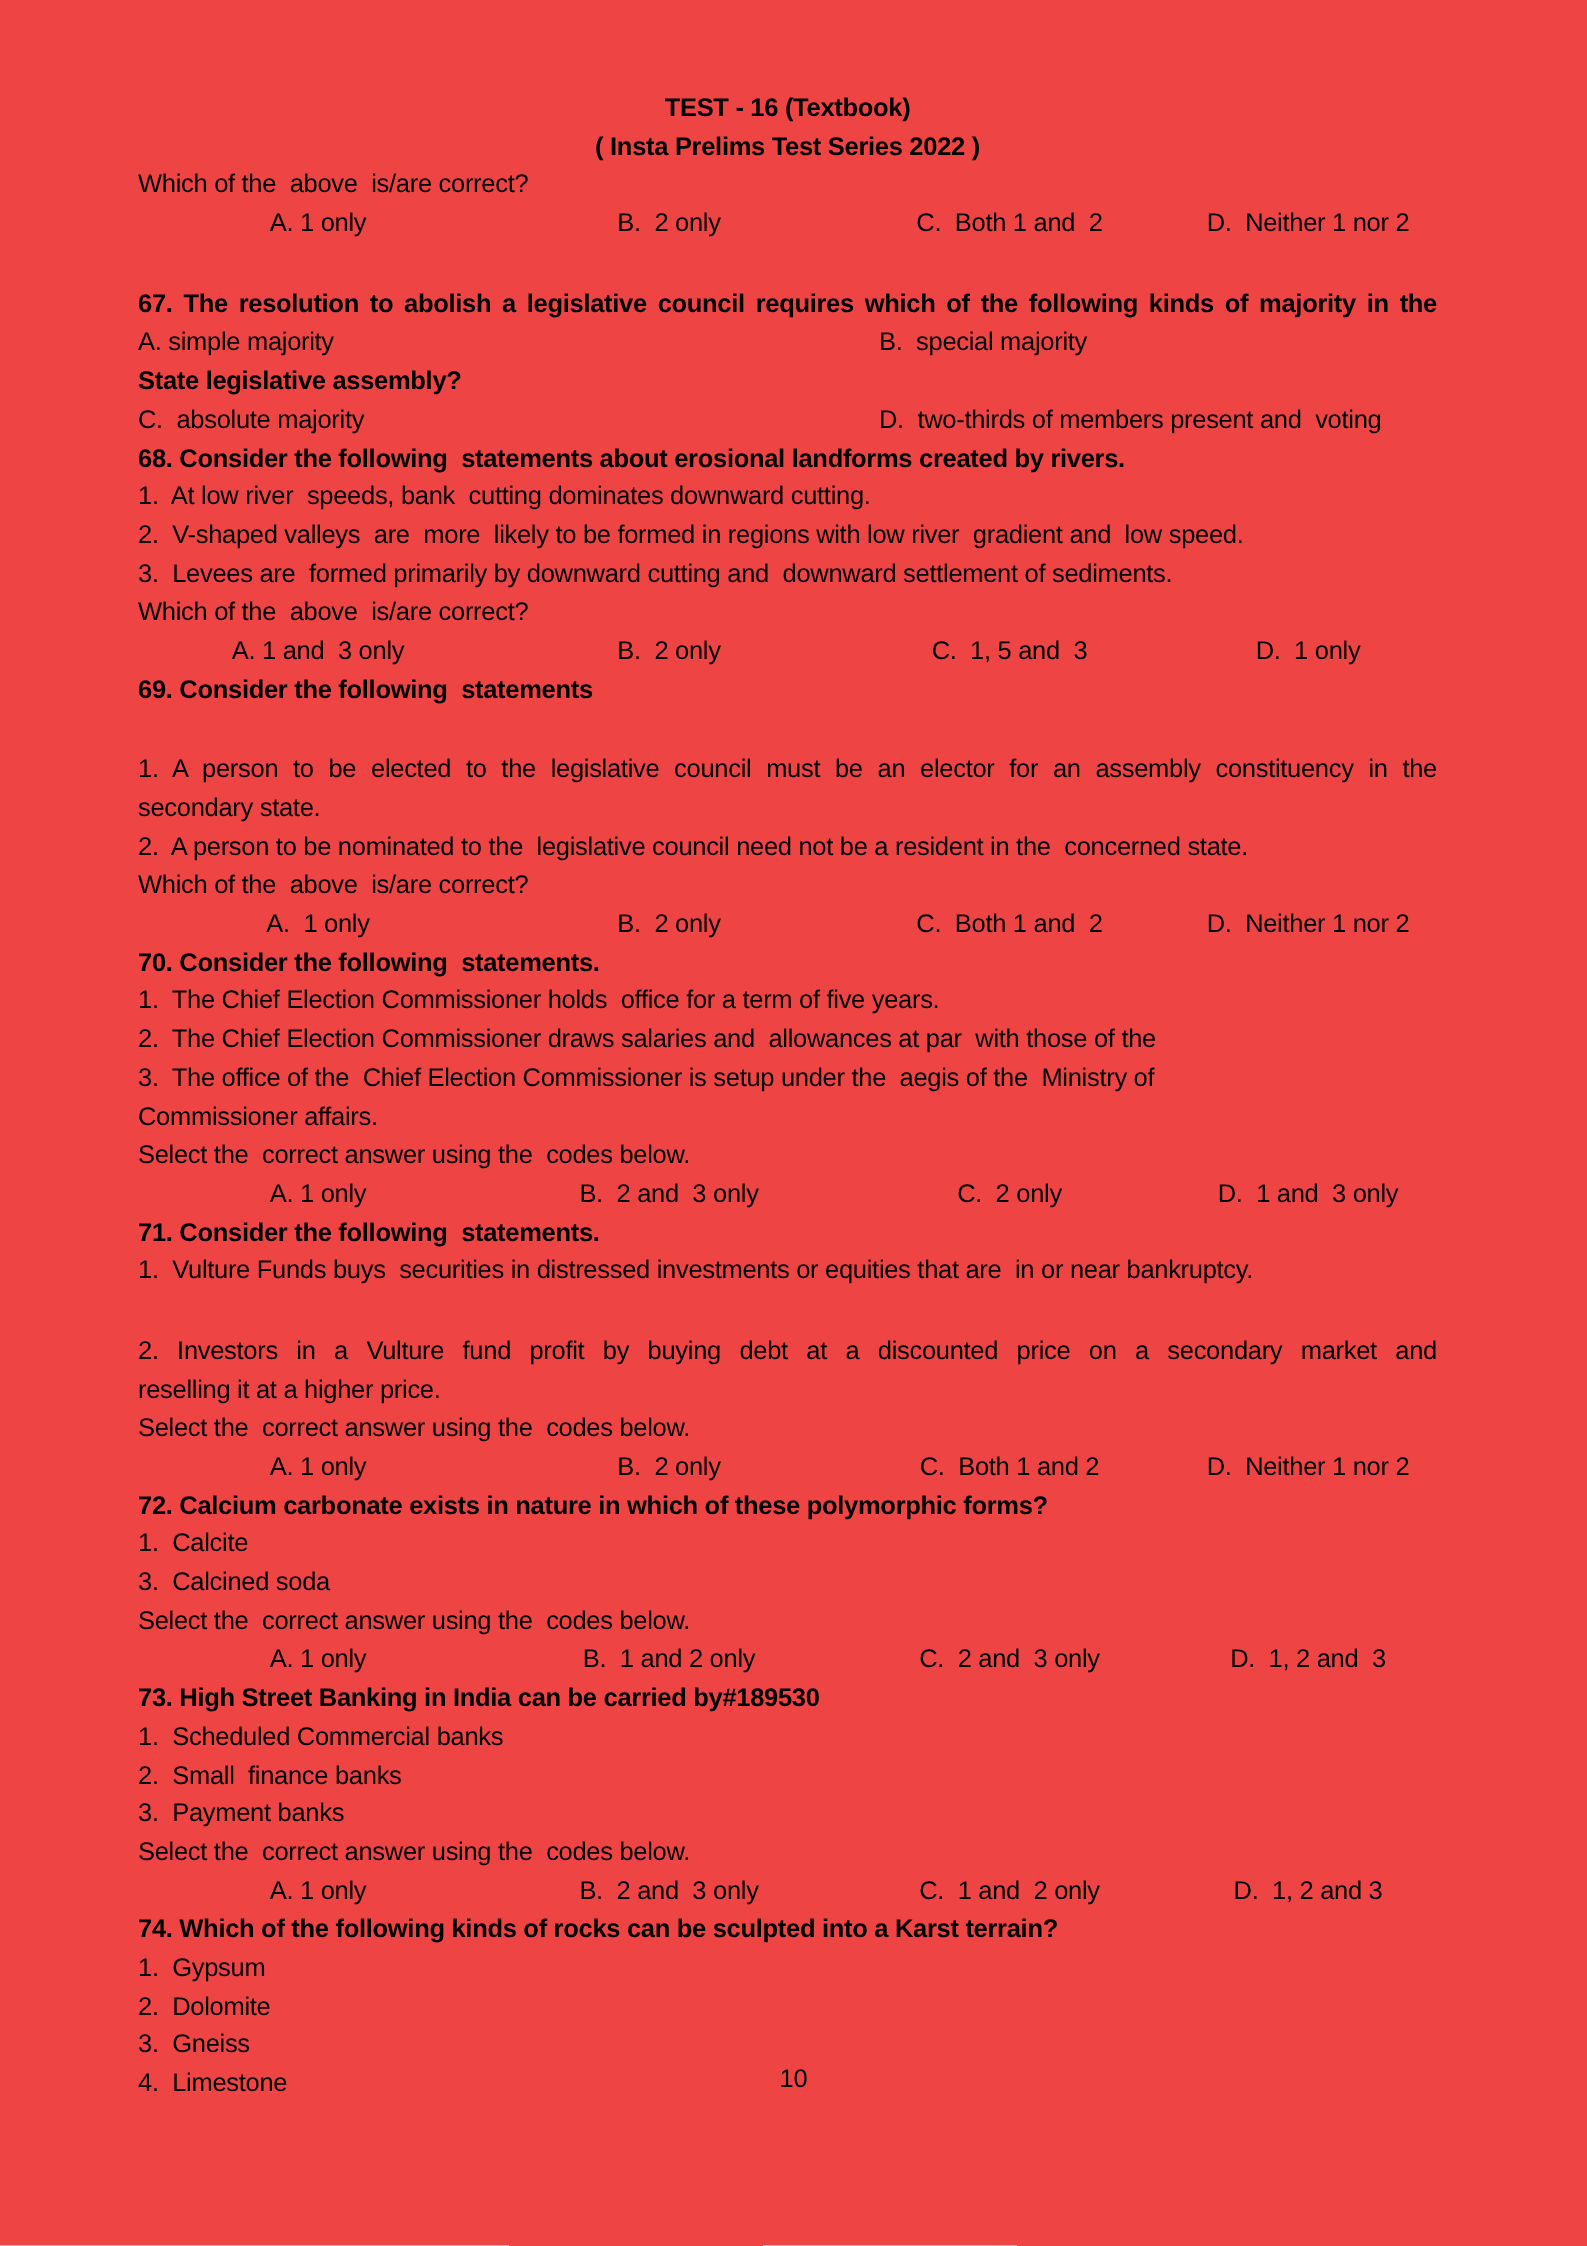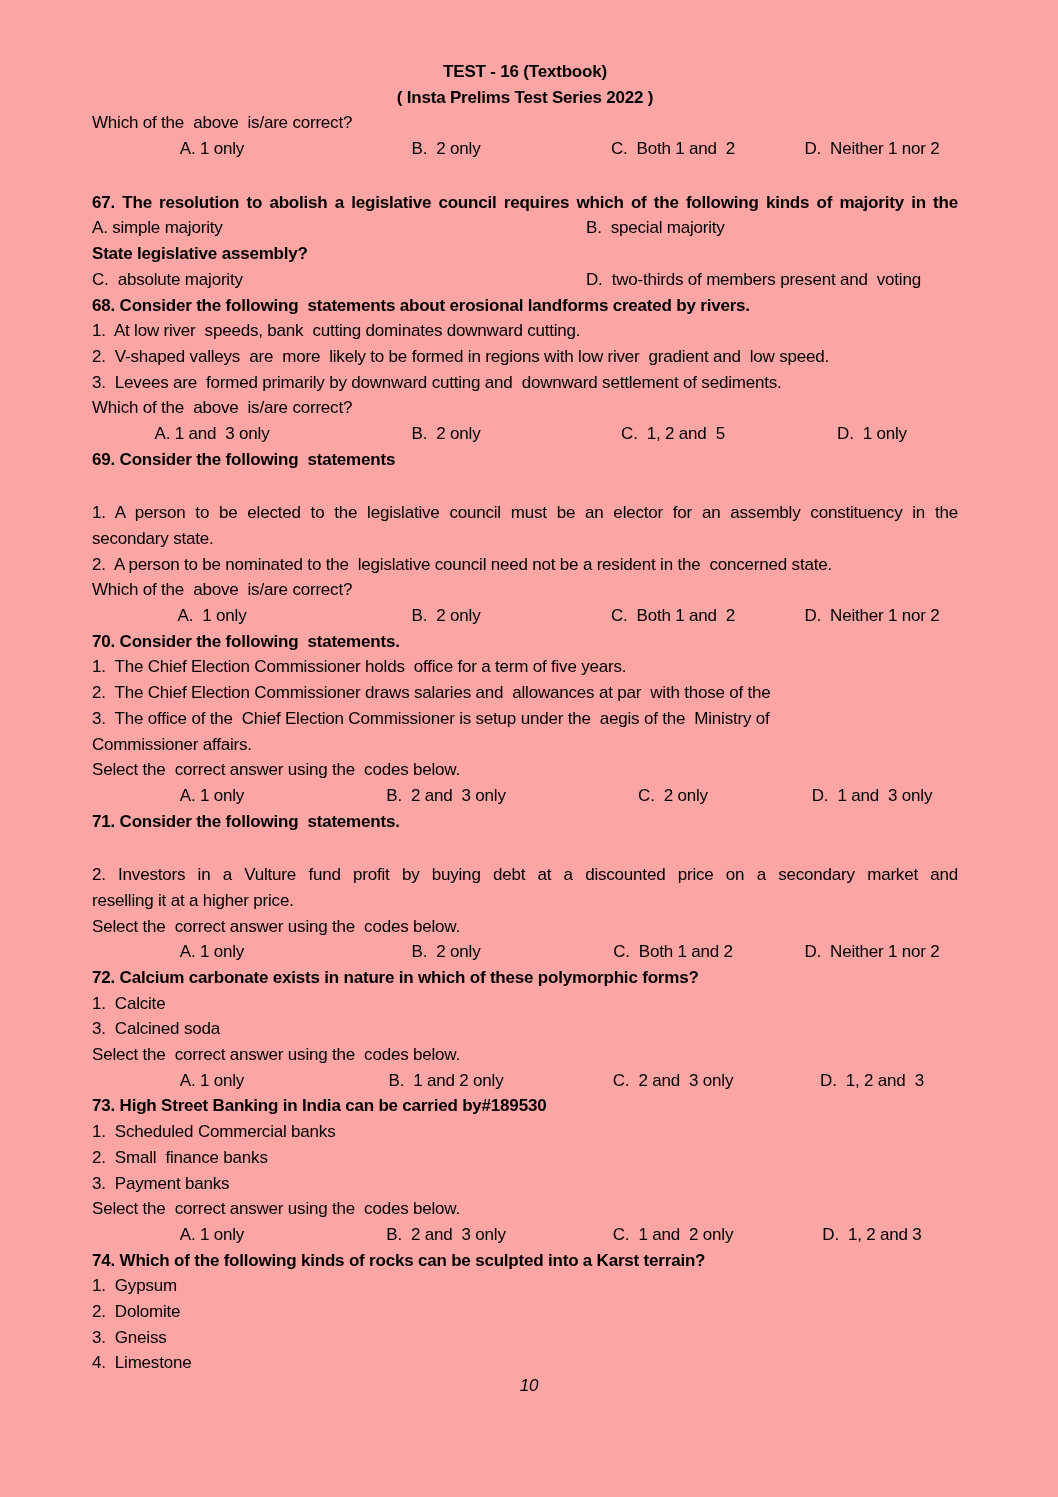--- a/index.html
+++ b/index.html
@@ -1,19 +1,19 @@
 <!DOCTYPE html>
 <html><head>
 <meta charset="utf-8">
 <style>
   html,body { margin:0; padding:0; background:#ffffff; }
   .page {
     position:relative;
     width:1058px; height:1497px;
-    background:#fca5a5;
+    background:#ef4444;
     box-sizing:border-box;
     padding:59px 100px 0 92px;
     font-family:"Liberation Sans", sans-serif;
     font-size:17px;
     color:#000000;
     letter-spacing:-0.2px;
   }
   .line {
     height:25.7px;
     line-height:25.7px;
@@ -35,21 +35,20 @@
   .opts2 {
     display:grid;
     grid-template-columns:494px auto;
   }
   .opts4 > span, .opts2 > span { white-space:pre; }
   .footer {
     position:absolute;
     top:1376px; left:0;
     width:100%;
     text-align:center;
-    font-style:italic;
   }
 </style>
 </head>
 <body>
 
 <div class="page">
 
   <div class="line b center">TEST - 16 (Textbook)</div>
   <div class="line b center">( Insta Prelims Test Series 2022 )</div>
 
@@ -76,21 +75,21 @@
 
   <div class="line b">68. Consider the following  statements about erosional landforms created by rivers.</div>
   <div class="line">1.  At low river  speeds, bank  cutting dominates downward cutting.</div>
   <div class="line">2.  V-shaped valleys  are  more  likely to be formed in regions with low river  gradient and  low speed.</div>
   <div class="line">3.  Levees are  formed primarily by downward cutting and  downward settlement of sediments.</div>
   <div class="line">Which of the  above  is/are correct?</div>
 
   <div class="line opts4">
     <span>A. 1 and  3 only</span>
     <span>B.  2 only</span>
-    <span>C.  1, 2 and  5</span>
+    <span>C.  1, 5 and  3</span>
     <span>D.  1 only</span>
   </div>
 
   <div class="line b">69. Consider the following  statements</div>
   <div class="line jfull">1.  A person to be elected to the  legislative council must  be an elector for an assembly constituency in the</div>
   <div class="line">secondary state.</div>
   <div class="line">2.  A person to be nominated to the  legislative council need not be a resident in the  concerned state.</div>
   <div class="line">Which of the  above  is/are correct?</div>
 
   <div class="line opts4">
@@ -108,20 +107,21 @@
   <div class="line">Select the  correct answer using the  codes below.</div>
 
   <div class="line opts4">
     <span>A. 1 only</span>
     <span>B.  2 and  3 only</span>
     <span>C.  2 only</span>
     <span>D.  1 and  3 only</span>
   </div>
 
   <div class="line b">71. Consider the following  statements.</div>
+  <div class="line">1.  Vulture Funds buys  securities in distressed investments or equities that are  in or near bankruptcy.</div>
   <div class="line jfull">2.  Investors in a Vulture fund  profit  by buying debt at a discounted price on a secondary market and</div>
   <div class="line">reselling it at a higher price.</div>
   <div class="line">Select the  correct answer using the  codes below.</div>
 
   <div class="line opts4">
     <span>A. 1 only</span>
     <span>B.  2 only</span>
     <span>C.  Both 1 and 2</span>
     <span>D.  Neither 1 nor 2</span>
   </div>

